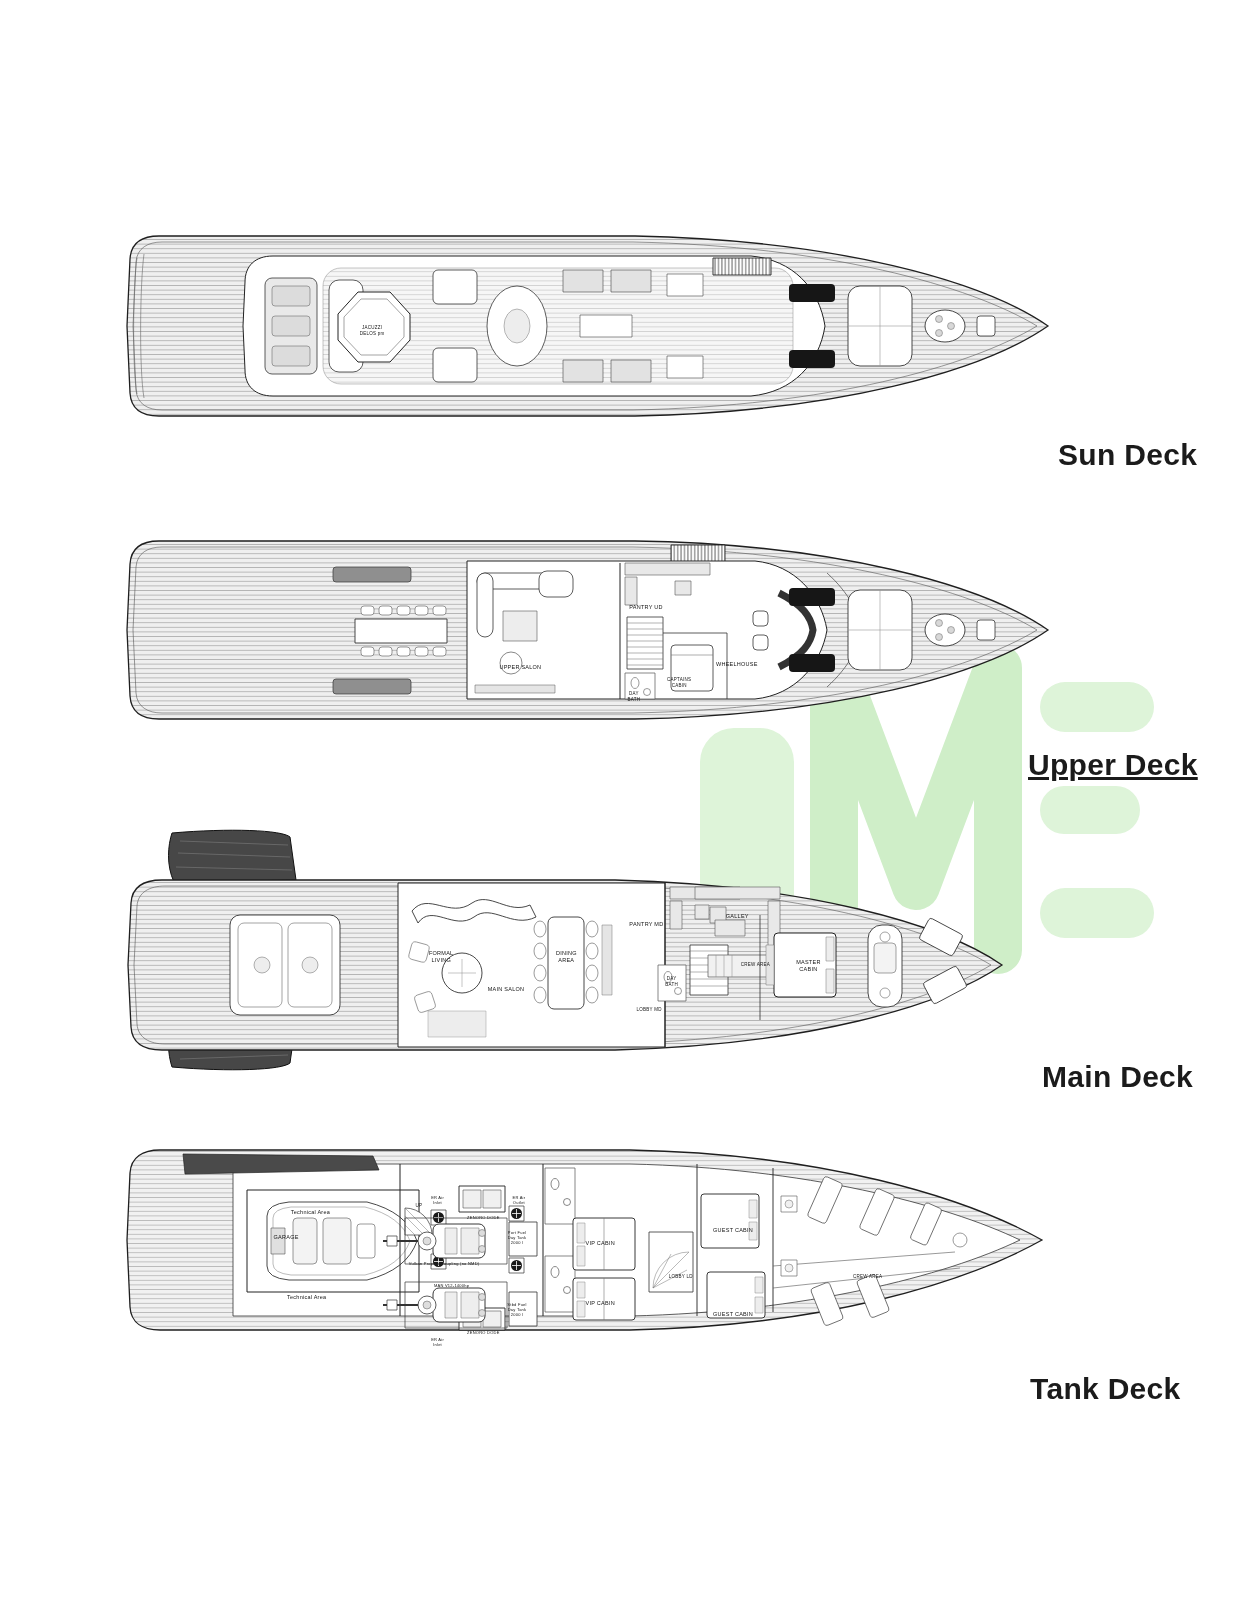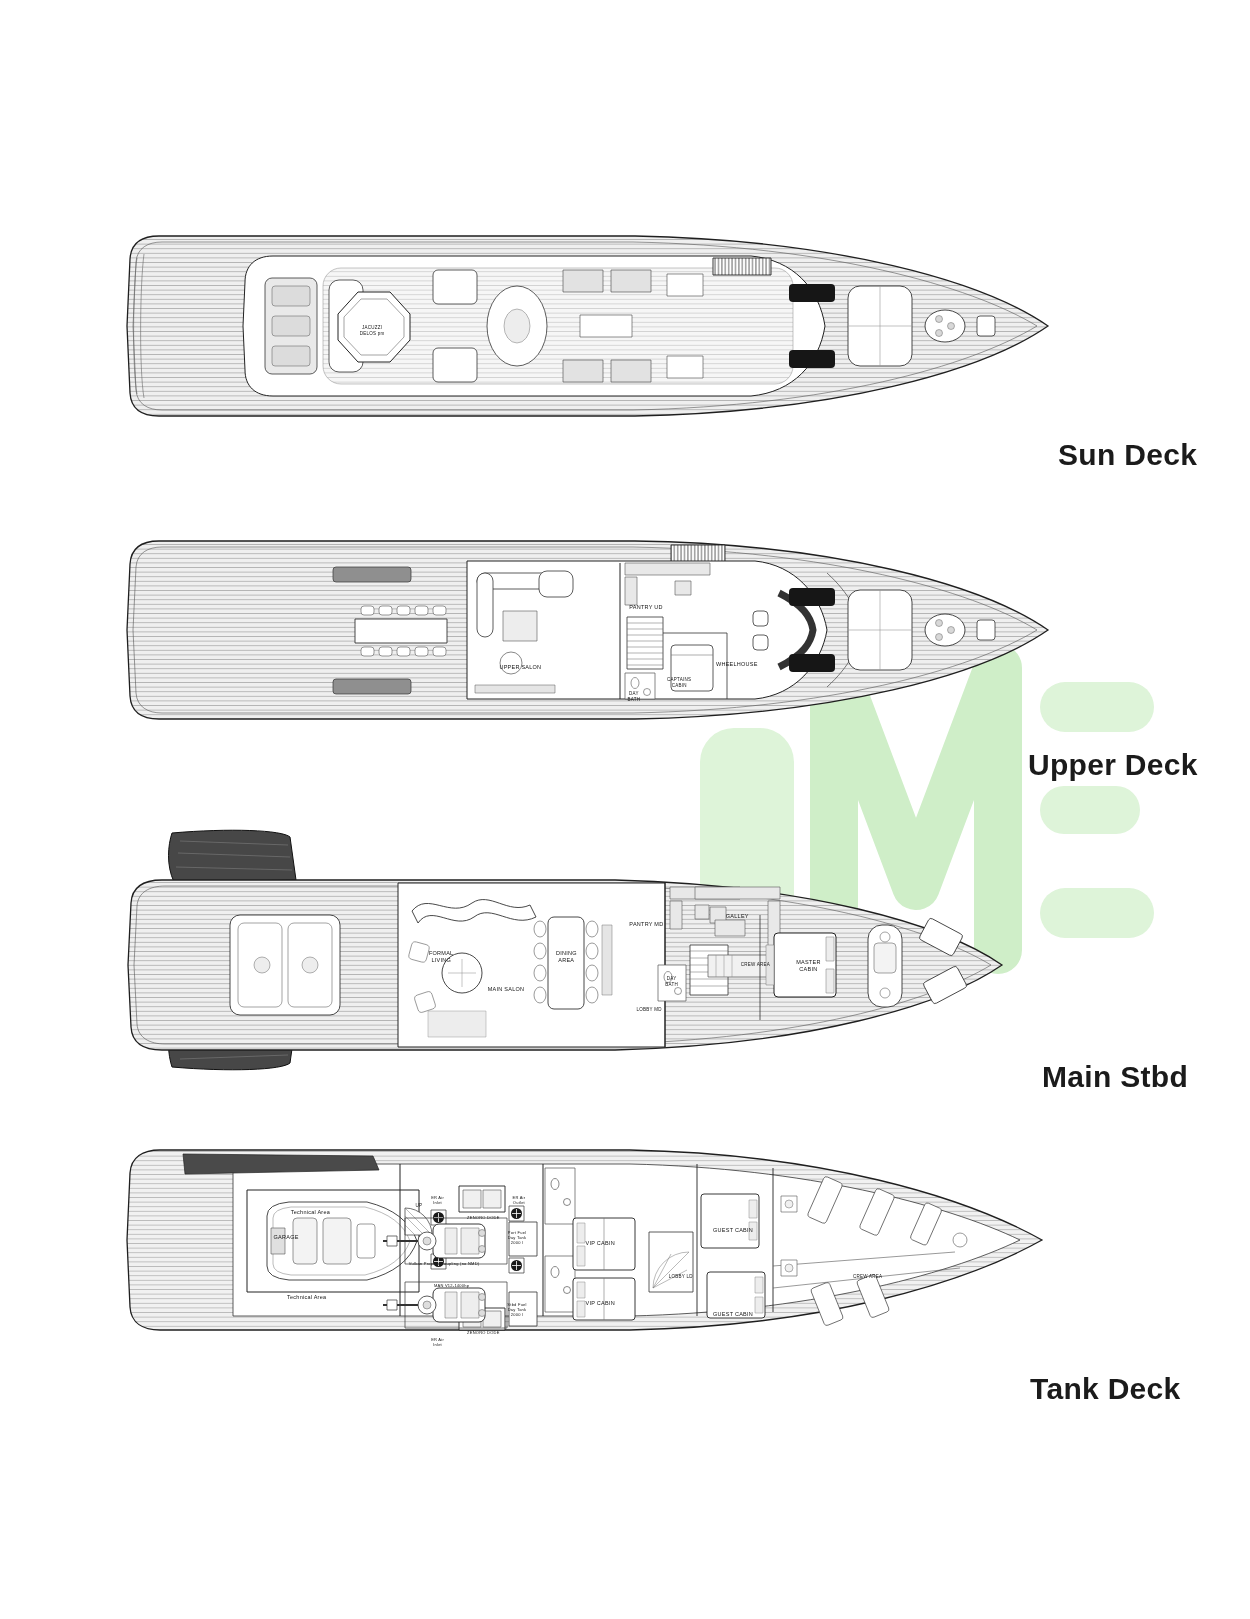--- a/index.html
+++ b/index.html
@@ -207,21 +207,21 @@
     <div class="labels">
         <span class="room-label" style="left: 42.9%; top: 69.2%;">UPPER SALON</span>
         <span class="room-label" style="left: 56.2%; top: 38.5%;">PANTRY UD</span>
         <span class="room-label" style="left: 54.9%; top: 84.1%; font-size: 4.5px;">DAY
 BATH</span>
         <span class="room-label" style="left: 59.7%; top: 76.9%; font-size: 4.5px;">CAPTAINS
 CABIN</span>
         <span class="room-label" style="left: 65.8%; top: 67.7%;">WHEELHOUSE</span>
       </div>
   </div>
-  <div class="deck-title" style="left:1028px;top:748px;">Upper Deck</div>
+  <div class="deck-title" style="left:1028px;top:748px;text-decoration:underline;">Upper Deck</div>
 
   <div class="deck" style="left:110px;top:825px;width:900px;height:250px;">
     <svg class="deck-svg" viewBox="0 0 900 250">
       <defs>
         <pattern id="mA" width="6" height="4.6" patternUnits="userSpaceOnUse">
           <rect width="6" height="4.6" fill="#efefef"></rect>
             <line x1="0" y1="2.3" x2="6" y2="2.3" stroke="#9f9f9f" stroke-width="0.7"></line>
         </pattern>
       </defs>
       <g>
@@ -337,21 +337,21 @@
         <span class="room-label" style="left: 59.6%; top: 40%;">PANTRY MD</span>
         <span class="room-label" style="left: 69.7%; top: 36.8%;">GALLEY</span>
         <span class="room-label" style="left: 71.7%; top: 56%; font-size: 4.5px;">CREW AREA</span>
         <span class="room-label" style="left: 62.4%; top: 62.8%; font-size: 4.5px;">DAY
 BATH</span>
         <span class="room-label" style="left: 59.9%; top: 74%; font-size: 4.5px;">LOBBY MD</span>
         <span class="room-label" style="left: 77.6%; top: 56.4%;">MASTER
 CABIN</span>
       </div>
   </div>
-  <div class="deck-title" style="left:1042px;top:1060px;">Main Stbd</div>
+  <div class="deck-title" style="left:1042px;top:1060px;">Main Deck</div>
 
   <div class="deck" style="left:115px;top:1140px;width:935px;height:200px;">
     <svg class="deck-svg" viewBox="0 0 935 200">
       <defs>
         <pattern id="lA" width="6" height="4.6" patternUnits="userSpaceOnUse">
           <rect width="6" height="4.6" fill="#f1f1f1"></rect>
             <line x1="0" y1="2.3" x2="6" y2="2.3" stroke="#a8a8a8" stroke-width="0.7"></line>
         </pattern>
       </defs>
       <path d="M 45,10 C 28,10 16,17 15,33 L 12,100 15,167 C 16,183 28,190 45,190 L 515,190 C 707,186 848,144 927,100 C 848,56 707,14 515,10 Z" fill="url(#lA)" stroke="#1f1f1f" stroke-width="1.3"></path>

